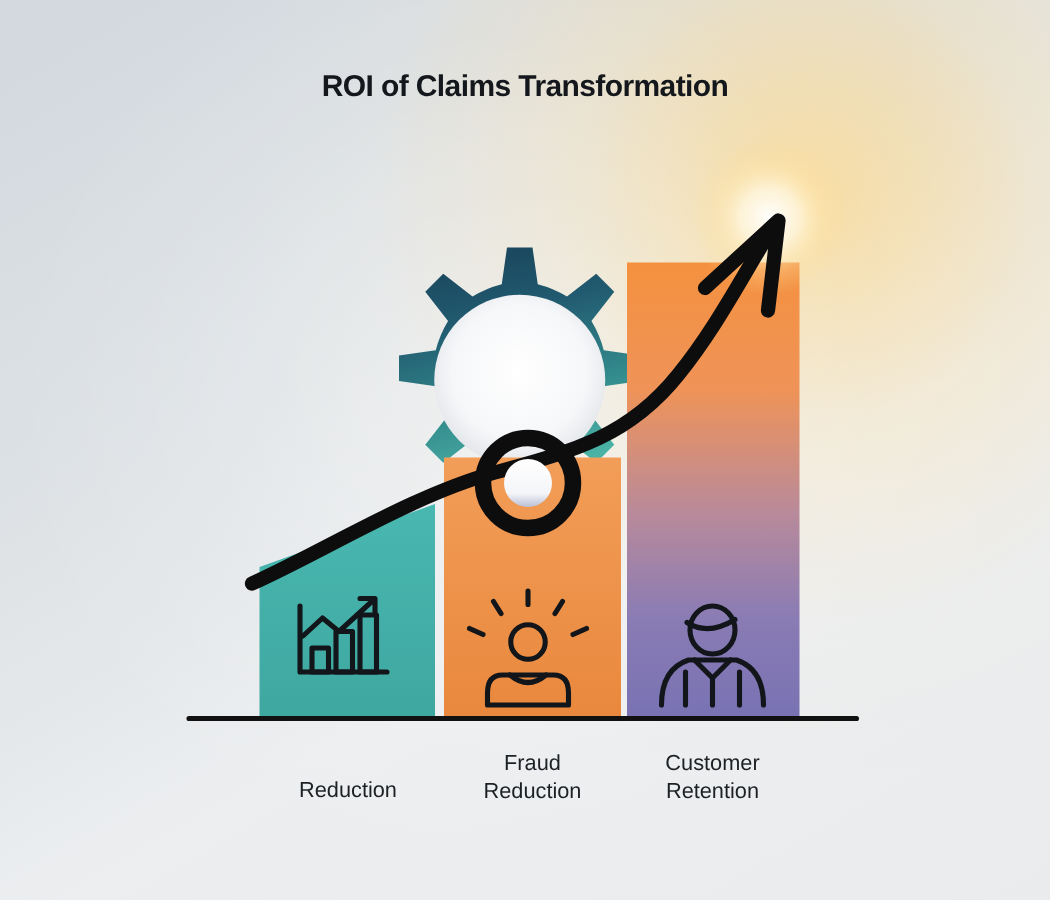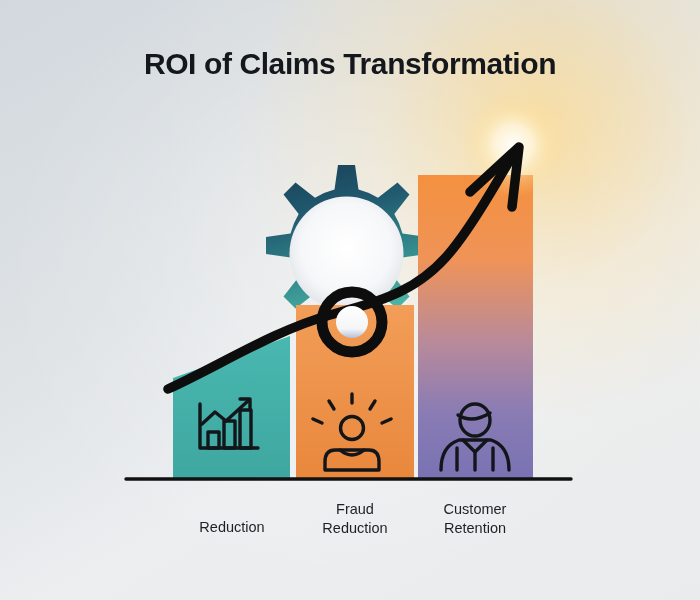--- a/index.html
+++ b/index.html
@@ -36,21 +36,21 @@
     pointer-events: none;
   }
 
   
   .title {
     position: absolute;
     top: 47px;
     left: 0;
     width: 700px;
     text-align: center;
-    font-size: 30px;
+    font-size: 20px;
     font-weight: bold;
     letter-spacing: -0.4px;
     color: #14181c;
     white-space: nowrap;
   }
 
   
   svg.canvas {
     position: absolute;
     top: 0;

